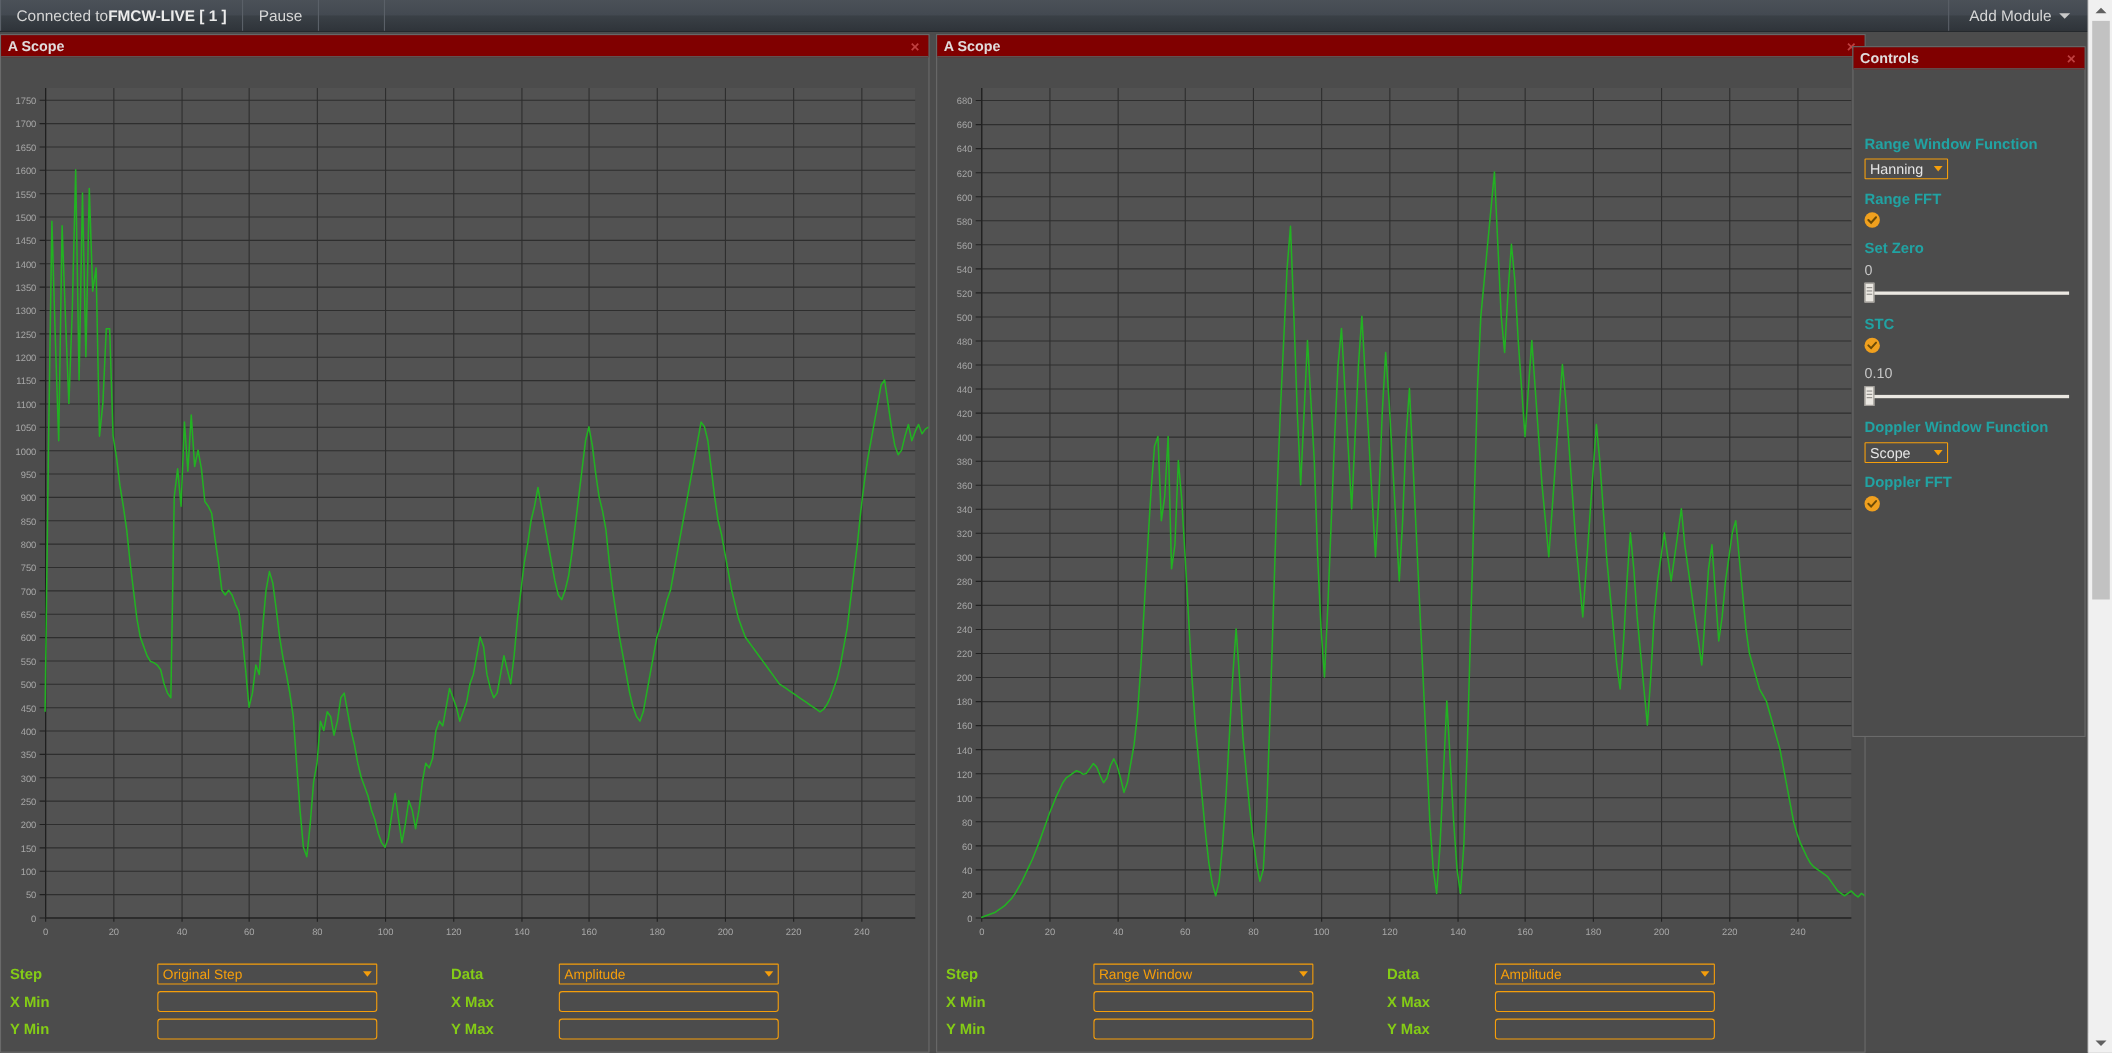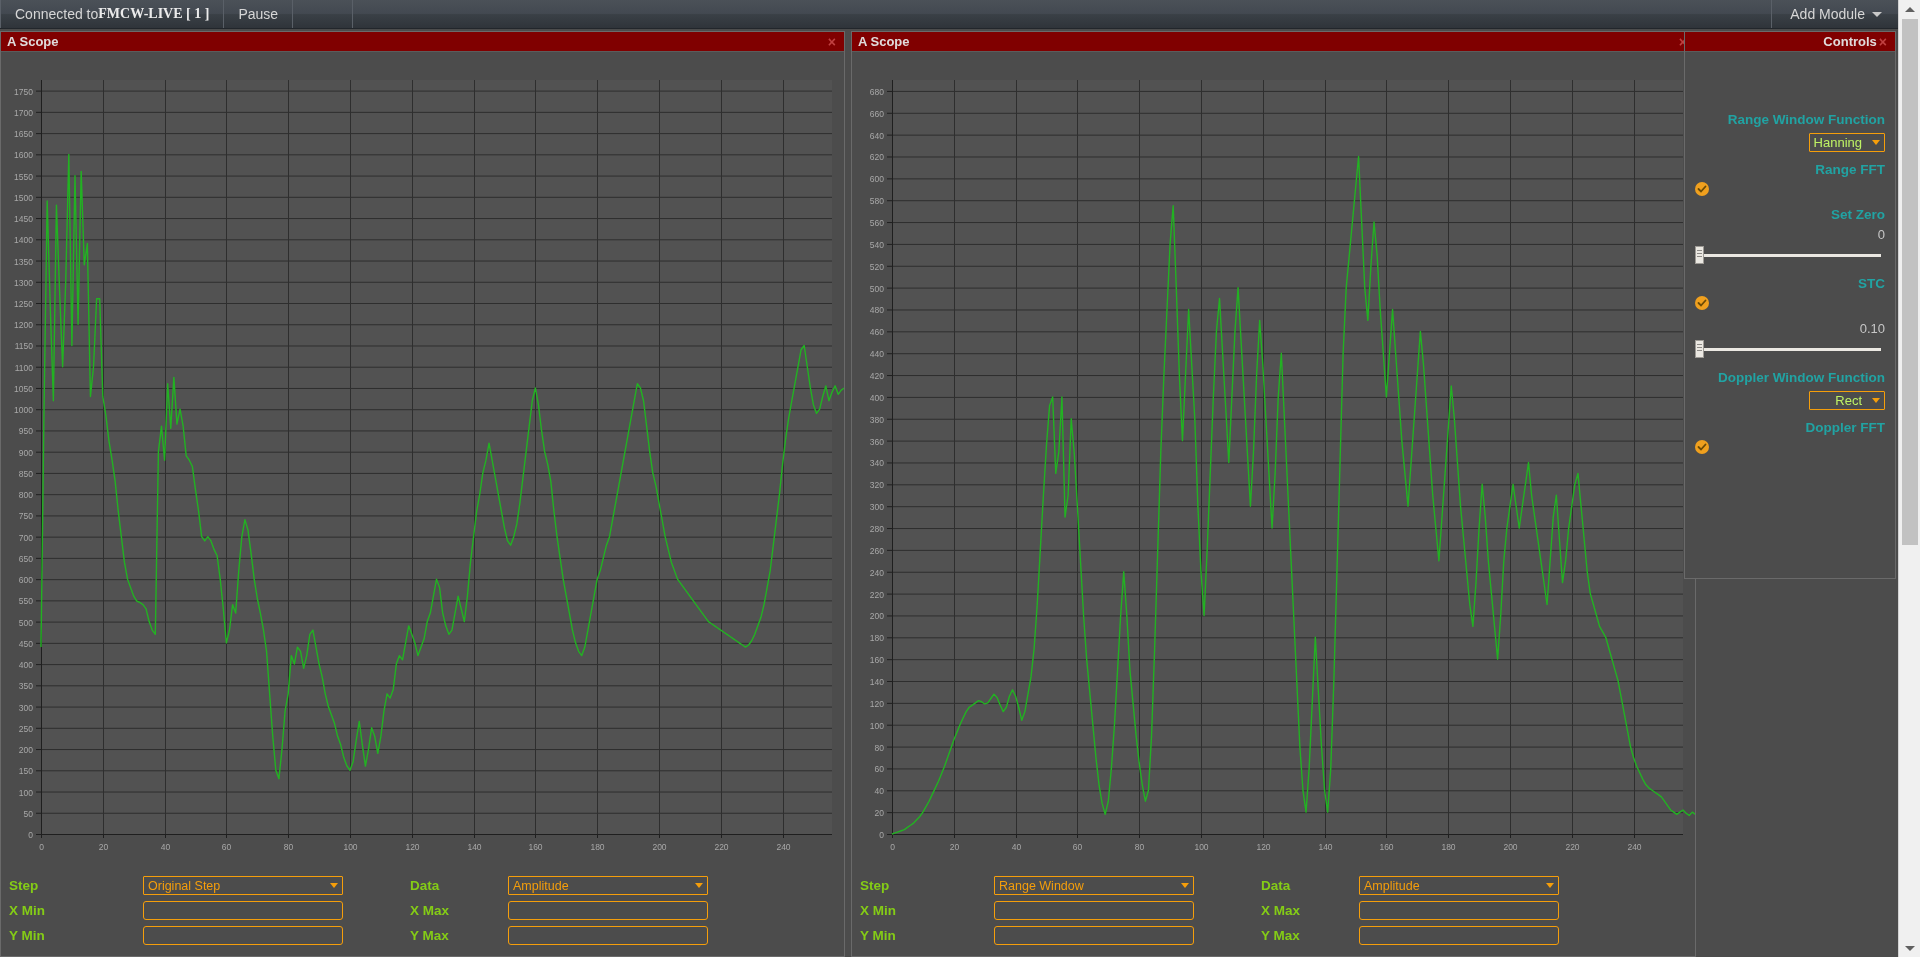--- a/index.html
+++ b/index.html
@@ -20,21 +20,21 @@
     display: flex; align-items: stretch;
   }
   .menu-item {
     display: flex; align-items: center;
     padding: 0 14px;
     color: #d6d6d6; font-size: 14px;
     border-right: 1px solid #5a6068;
     white-space: nowrap;
   }
   .menu-item:first-child { border-left: 1px solid #5a6068; }
-  .menu-item b { font-weight: bold; color: #ebebeb; font-family: Liberation Serif, serif; }
+  .menu-item b { font-weight: bold; color: #ebebeb; }
   #menu-spacer { flex: 1; }
   #add-module {
     display: flex; align-items: center; gap: 7px;
     padding: 0 16px 0 18px;
     color: #d6d6d6; font-size: 14px;
     border-left: 1px solid #5a6068;
   }
   .caret-down {
     width: 0; height: 0;
     border-left: 5px solid transparent;
@@ -105,31 +105,31 @@
     border: 1px solid #f59e0b;
     background: #4c4c4c;
     color: #f59e0b; font-size: 12.5px;
     padding: 0 4px;
     border-radius: 3px;
     outline: none;
   }
   .gap-cell { width: 45px; flex: none; }
 
   
-  #controls { left: 1684px; top: 31px; width: 212px; height: 548px; text-align: right; }
+  #controls { left: 1684px; top: 42px; width: 212px; height: 628px; }
   .ctrl-body { padding: 12px 10px 0 10px; margin-top: 48px; }
   .ctrl-head {
     color: #21a3a3; font-size: 13.5px; font-weight: bold;
     margin: 0 0 6px 0;
   }
   .ctrl-head.tight { margin-bottom: 5px; }
   .ctrl-sel {
     display: inline-flex; align-items: center;
     border: 1px solid #f59e0b;
-    color: #bef264; font-size: 13px;
+    color: #e5e5e5; font-size: 13px;
     height: 19px; padding: 0 4px;
     min-width: 76px;
     cursor: pointer; border-radius: 1px;
     margin-bottom: 10px;
   }
   .ctrl-sel .v { flex: 1; padding-right: 10px; }
   .check {
     width: 14px; height: 14px; border-radius: 50%;
     background: #f0a01e;
     display: flex; align-items: center; justify-content: center;
@@ -620,21 +620,21 @@
     <div class="ctrl-val">0.10</div>
     <div class="slider">
       <div class="track"></div>
       <div class="thumb" style="left: 0%;">
           <i></i>
         </div>
     </div>
 
     <div class="ctrl-head">Doppler Window Function</div>
     <div class="ctrl-sel">
-      <span class="v">Rect</span>
+      <span class="v">Scope</span>
       <span class="arrow" style="width:0;height:0;border-left:4px solid transparent;border-right:4px solid transparent;border-top:5px solid #f59e0b;"></span>
     </div>
 
     <div class="ctrl-head tight">Doppler FFT</div>
     <div class="check">
       <svg width="10" height="10" viewBox="0 0 10 10">
           <path d="M1.5 5 L4 7.5 L8.5 2.5" stroke="#6b4a06" stroke-width="1.8" fill="none" stroke-linecap="round"></path>
         </svg>
     </div>
 

